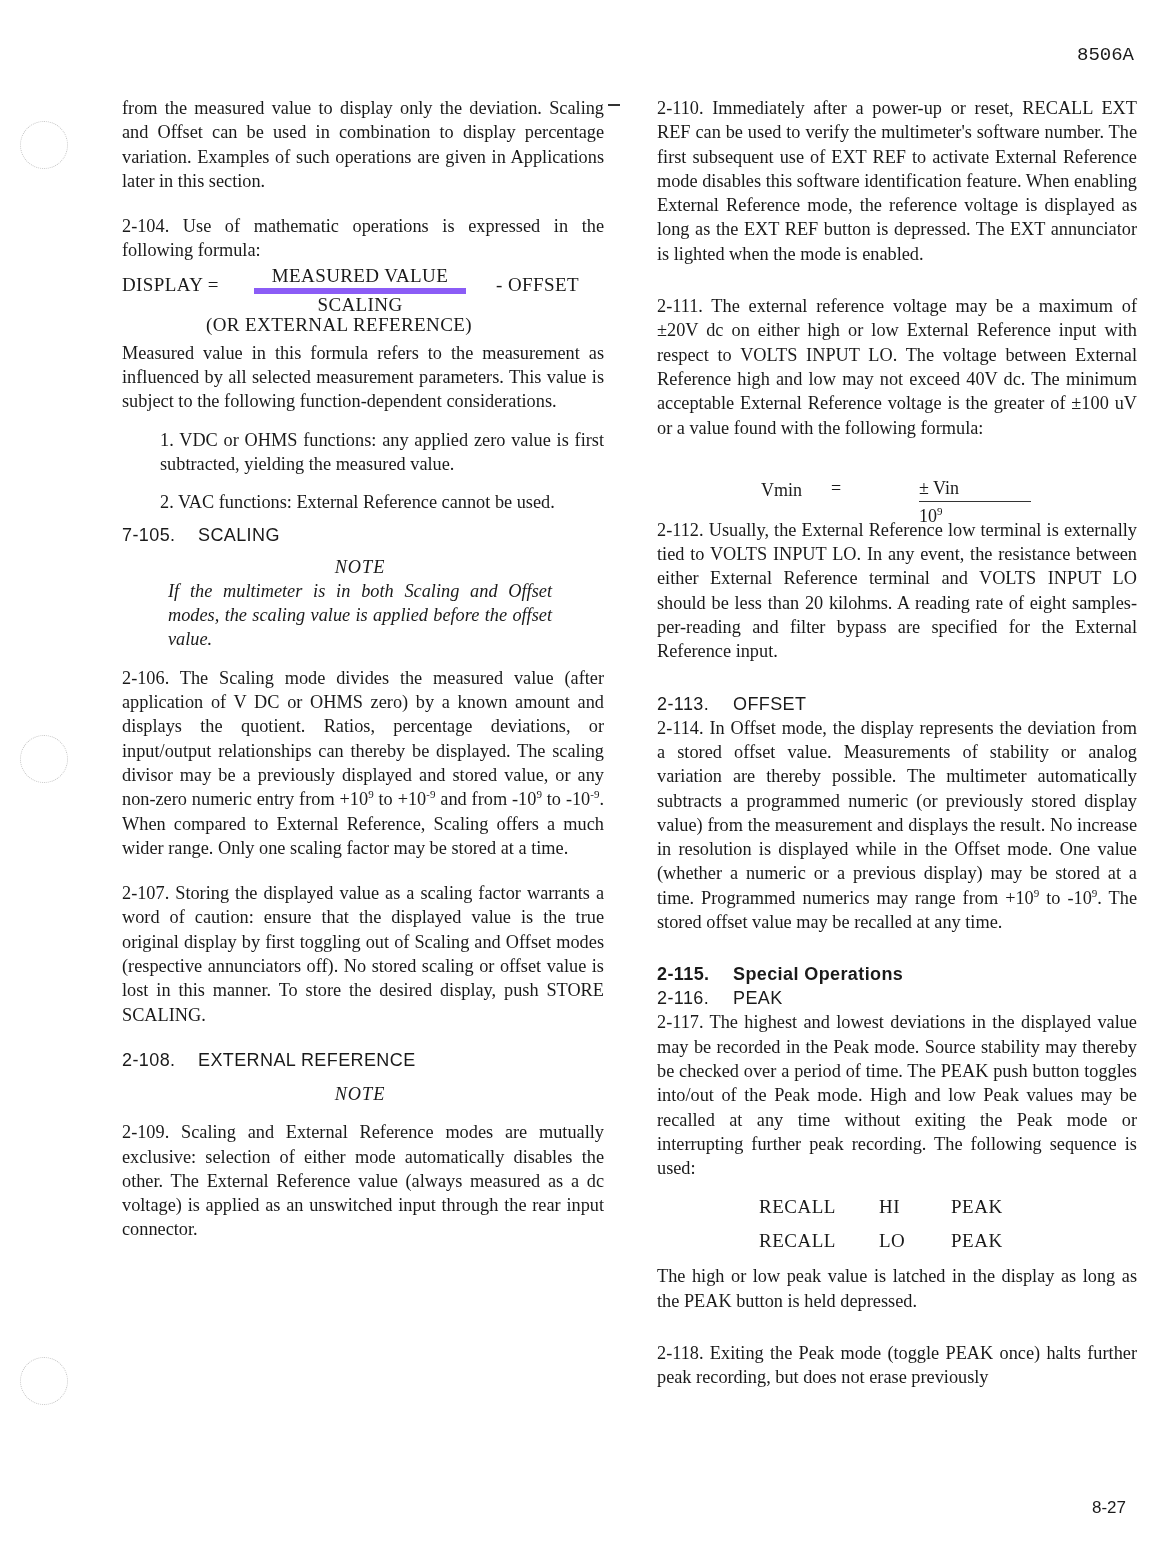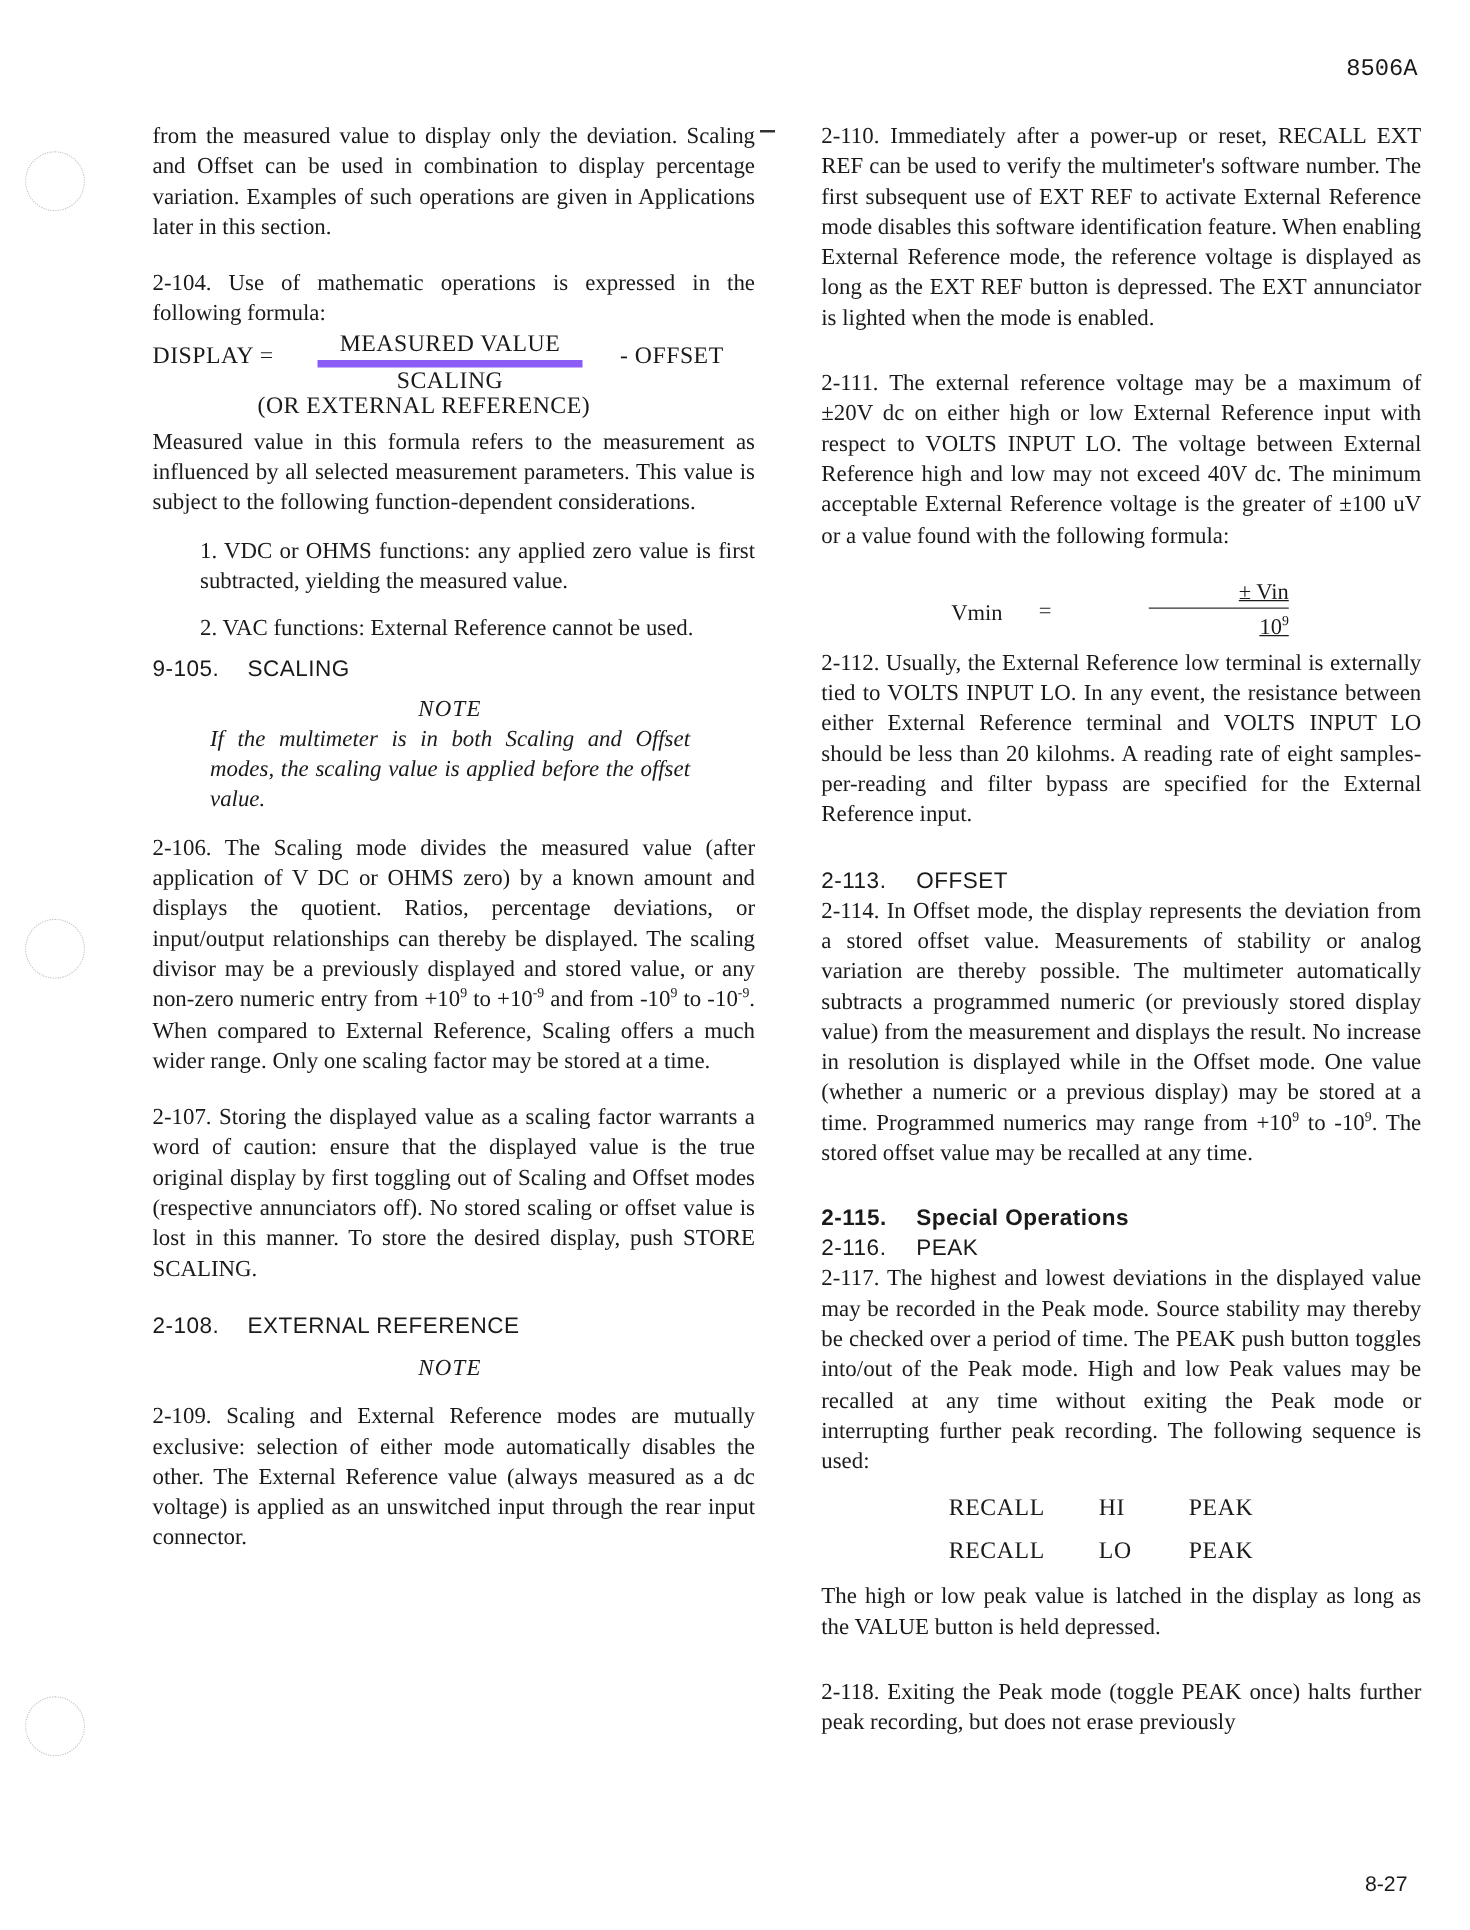--- a/index.html
+++ b/index.html
@@ -30,21 +30,21 @@
   .formula .lhs { position: absolute; left: 0; top: 10px; letter-spacing: 0.4px; }
   .formula .frac { position: absolute; left: 132px; top: 0; width: 212px; text-align: center; }
   .formula .num { display: block; border-bottom: 6px solid #8b5cf6; line-height: 25px; letter-spacing: 0.4px; }
   .formula .den { display: block; line-height: 22px; letter-spacing: 0.4px; }
   .formula .rhs { position: absolute; left: 374px; top: 10px; letter-spacing: 0.4px; }
   .formula .alt { position: absolute; left: 84px; top: 50px; letter-spacing: 0.4px; }
 
   .vmin { position: relative; height: 58px; font-size: 18px; }
   .vmin .lhs { position: absolute; left: 104px; top: 18px; }
   .vmin .eq { position: absolute; left: 174px; top: 16px; }
-  .vmin .frac { position: absolute; left: 262px; top: 0; width: 112px; text-align: right; text-decoration: underline; }
+  .vmin .frac { position: absolute; left: 262px; top: 15px; width: 112px; text-align: left; }
   .vmin .num { display: block; border-bottom: 1px solid #333; line-height: 26px; }
   .vmin .den { display: block; line-height: 28px; }
 
   .seq { margin-left: 102px; font-size: 19px; line-height: 34px; letter-spacing: 0.5px; }
   .seq .c1 { display: inline-block; width: 120px; }
   .seq .c2 { display: inline-block; width: 72px; }
   sup { font-size: 11px; line-height: 0; }
 </style>
 </head>
 <body>
@@ -70,21 +70,21 @@
     <span class="alt">(OR EXTERNAL REFERENCE)</span>
   </div>
 
   <p class="p">Measured value in this formula refers to the measurement as influenced by all selected measurement parameters. This value is subject to the following function-dependent considerations.</p>
   <div class="gap-s"></div>
   <p class="p list-item">1.  VDC or OHMS functions: any applied zero value is first subtracted, yielding the measured value.</p>
   <div class="gap-s"></div>
   <p class="p list-item">2.  VAC functions: External Reference cannot be used.</p>
   <div style="height:8px"></div>
 
-  <p class="head"><span class="n">9-105.</span><span>SCALING</span></p>
+  <p class="head"><span class="n">7-105.</span><span>SCALING</span></p>
   <div style="height:8px"></div>
   <div class="note">
     <div class="note-title">NOTE</div>
     <div>If the multimeter is in both Scaling and Offset modes, the scaling value is applied before the offset value.</div>
   </div>
   <div class="gap-s"></div>
 
   <p class="p"><span>2-106.  The Scaling mode divides the measured value (after application of V DC or OHMS zero) by a known amount and displays the quotient. Ratios, percentage deviations, or input/output relationships can thereby be displayed. The scaling divisor may be a previously displayed and stored value, or any non-zero numeric entry from +10</span><sup>9</sup><span> to +10</span><sup>-9</sup><span> and from -10</span><sup>9</sup><span> to -10</span><sup>-9</sup><span>. When compared to External Reference, Scaling offers a much wider range. Only one scaling factor may be stored at a time.</span></p>
   <div class="gap-m"></div>
   <p class="p">2-107.  Storing the displayed value as a scaling factor warrants a word of caution: ensure that the displayed value is the true original display by first toggling out of Scaling and Offset modes (respective annunciators off). No stored scaling or offset value is lost in this manner. To store the desired display, push STORE SCALING.</p>
@@ -124,18 +124,18 @@
   <p class="head bold"><span class="n">2-115.</span><span>Special Operations</span></p>
   <p class="head"><span class="n">2-116.</span><span>PEAK</span></p>
   <p class="p">2-117.  The highest and lowest deviations in the displayed value may be recorded in the Peak mode. Source stability may thereby be checked over a period of time. The PEAK push button toggles into/out of the Peak mode. High and low Peak values may be recalled at any time without exiting the Peak mode or interrupting further peak recording. The following sequence is used:</p>
   <div style="height:10px"></div>
 
   <div class="seq">
     <div><span class="c1">RECALL</span><span class="c2">HI</span><span>PEAK</span></div>
     <div><span class="c1">RECALL</span><span class="c2">LO</span><span>PEAK</span></div>
   </div>
   <div style="height:6px"></div>
-  <p class="p">The high or low peak value is latched in the display as long as the VALUE button is held depressed.</p>
+  <p class="p">The high or low peak value is latched in the display as long as the PEAK button is held depressed.</p>
   <div class="gap-l"></div>
   <p class="p">2-118.  Exiting the Peak mode (toggle PEAK once) halts further peak recording, but does not erase previously</p>
 </div>
 
 <div class="page-num">8-27</div>
 
 </body></html>

